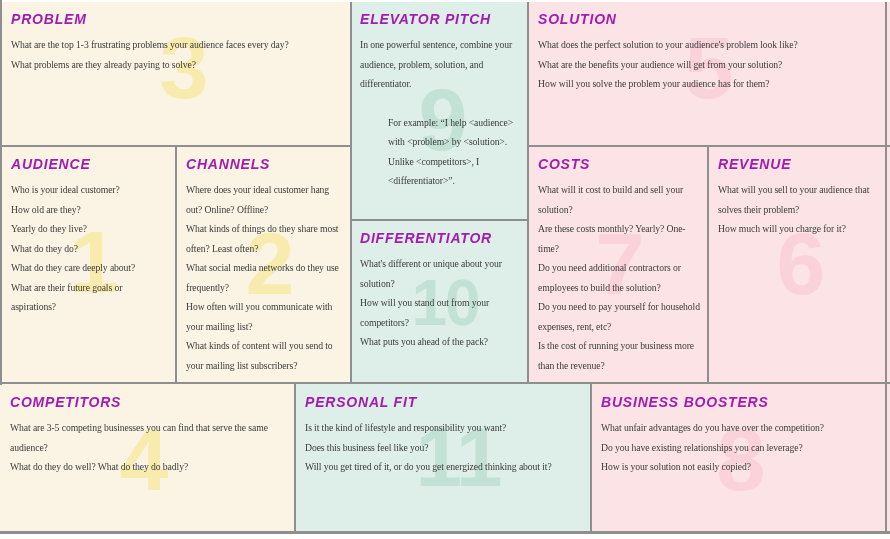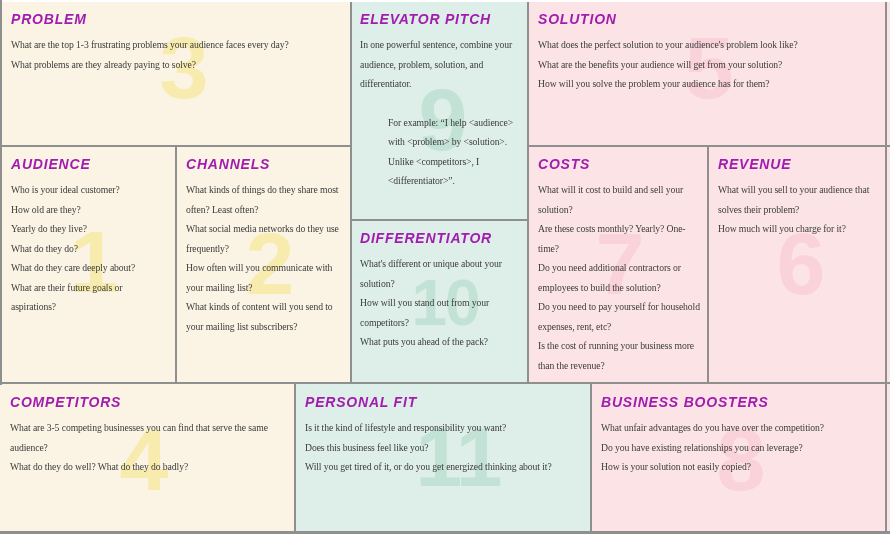--- a/index.html
+++ b/index.html
@@ -95,20 +95,21 @@
     <p>How old are they?</p>
     <p>Yearly do they live?</p>
     <p>What do they do?</p>
     <p>What do they care deeply about?</p>
     <p>What are their future goals or aspirations?</p>
   </section>
 
   <section class="cell theme-cream cell-channels">
     <div class="num">2</div>
     <h2>CHANNELS</h2>
+    <p>Where does your ideal customer hang out? Online? Offline?</p>
     <p>What kinds of things do they share most often? Least often?</p>
     <p>What social media networks do they use frequently?</p>
     <p>How often will you communicate with your mailing list?</p>
     <p>What kinds of content will you send to your mailing list subscribers?</p>
   </section>
 
   <section class="cell theme-mint cell-differentiator">
     <div class="num">10</div>
     <h2>DIFFERENTIATOR</h2>
     <p>What's different or unique about your solution?</p>

